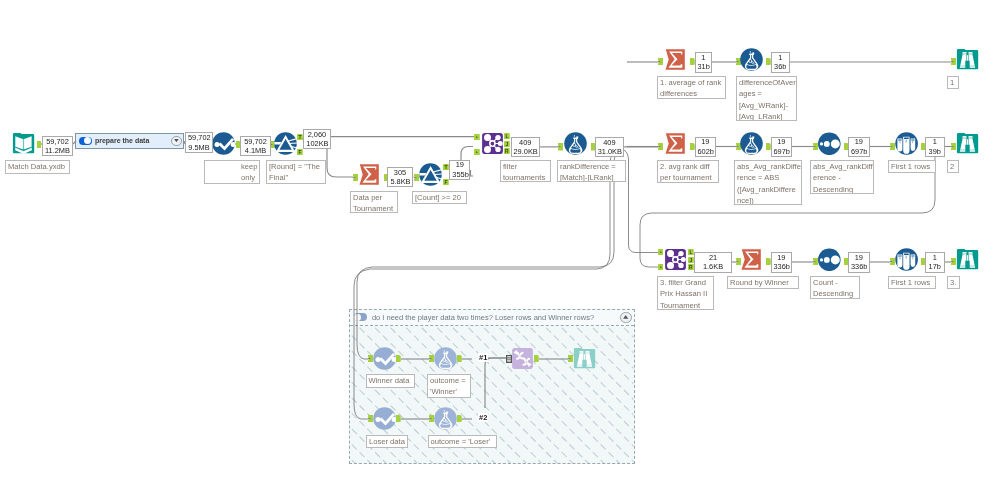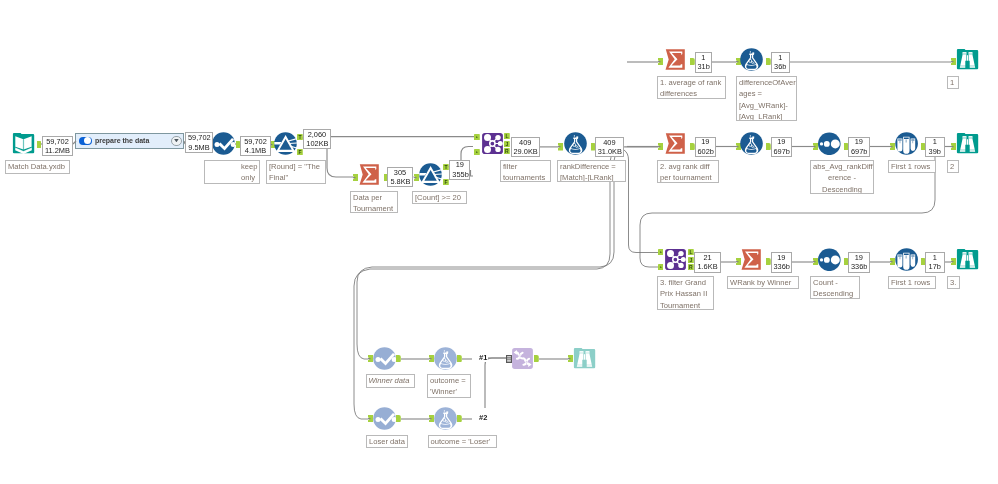--- a/index.html
+++ b/index.html
@@ -241,20 +241,43 @@
       <div class="toggle" style="margin-left: 3px;">
         <div class="knob"></div>
       </div>
       <div class="cont-title" style="margin-left: 3.2px; flex: 1 1 auto;">prepare the data</div>
       <div class="chev" style="margin-right: 1.5px;">
         <svg width="4.8" height="3.4" viewBox="0 0 4.8 3.4">
           <path fill="#4c565d" d="M0.1 0.1 4.7 0.1 2.4 3.3z"></path>
         </svg>
       </div>
     </div>
+    <div class="cont-open" style="left: 349.3px; top: 308.8px; width: 285.5px; height: 155px;">
+      <div style="position: absolute; inset: 16px 0px 0px; background: rgb(242, 247, 248); overflow: hidden;">
+        <svg width="100%" height="100%" style="display: block;">
+          <defs>
+            <pattern id="hp" width="11" height="11" patternUnits="userSpaceOnUse" patternTransform="rotate(-45)">
+              <line x1="5.5" y1="-3" x2="5.5" y2="14" stroke="#b9ccd4" stroke-width="1" stroke-dasharray="7 4"></line>
+            </pattern>
+          </defs>
+          <rect width="100%" height="100%" fill="url(#hp)"></rect>
+        </svg>
+      </div>
+      <div style="position: absolute; left: 0px; top: 0px; width: 100%; height: 16px; display: flex; align-items: center; background: rgb(247, 250, 251); border-bottom: 1px dashed rgb(151, 169, 176); box-sizing: border-box;">
+        <div class="toggle" style="margin-left: 3.5px; background: rgb(140, 163, 201); width: 13.6px; height: 8px;">
+          <div class="knob" style="right: auto; left: 0.5px; width: 6.9px; height: 6.9px;"></div>
+        </div>
+        <div class="cont-title" style="margin-left: 4.5px; flex: 1 1 auto; font-weight: normal; color: rgb(109, 122, 132); font-size: 7.5px;">do I need the player data two times? Loser rows and Winner rows?</div>
+        <div class="chev" style="margin-right: 2.2px; width: 11.2px; height: 11.2px;">
+          <svg width="5.4" height="3.8" viewBox="0 0 5.4 3.8">
+            <path fill="#4c565d" d="M0.1 3.7 2.7 0.1 5.3 3.7z"></path>
+          </svg>
+        </div>
+      </div>
+    </div>
     <div class="node" style="left: 373px; top: 347px;">
       <svg viewBox="0 0 23 23">
         <circle cx="11.5" cy="11.5" r="11.3" fill="#97aed4"></circle>
         <circle cx="5.0" cy="12.4" r="2.5" fill="#fff"></circle>
         <circle cx="21.2" cy="12.4" r="2.5" fill="#fff"></circle>
         <path fill="#fff" d="M8.5 10.4 12.4 14.4 20.0 5.9 22.1 7.8 12.6 18.4 6.3 12.5z"></path>
       </svg>
     </div>
     <div class="node" style="left: 434px; top: 347px;">
       <svg viewBox="0 0 23 23">
@@ -317,21 +340,21 @@
         <path fill="#ffffff" d="M6.5 4.1h4.0v2.4h-4.0z"></path>
         <path fill="#ffffff" d="M12.5 4.1h4.0v2.4h-4.0z"></path>
         <path fill="#ffffff" d="M6.6 6.6h3.7v6.1H9.3v7.1H3.8z"></path>
         <path fill="#ffffff" d="M16.4 6.6h-3.7v6.1h1.0v7.1h5.5z"></path>
         <path fill="#ffffff" d="M10.8 7.2h1.4v5.5h-1.4z"></path>
         <path fill="#8ccfc8" opacity="0.28" d="M4.1 17.2h6.6v1.5H4.1z"></path>
         <path fill="#8ccfc8" opacity="0.28" d="M12.3 17.2h6.6v1.5h-6.6z"></path>
         <path fill="#8ccfc8" opacity="0.28" d="M6.7 4.9h3.6v1.0H6.7zM12.7 4.9h3.6v1.0h-3.6z"></path>
       </svg>
     </div>
-    <div class="ann" style="left: 365.5px; top: 374px; width: 49px; height: 14px; font-style: italic;">Winner data</div>
+    <div class="ann" style="left: 365.5px; top: 374px; width: 49px; height: 14px;">Winner data</div>
     <div class="ann" style="left: 427px; top: 374px; width: 44px; height: 24px;">outcome =
 'Winner'</div>
     <div class="ann" style="left: 366px; top: 435px; width: 42px; height: 13px;">Loser data</div>
     <div class="ann" style="left: 427.5px; top: 435px; width: 69px; height: 13px;">outcome = 'Loser'</div>
     <div class="plabel" style="left: 478px; top: 353px;">#1</div>
     <div class="plabel" style="left: 478px; top: 413px;">#2</div>
     <div class="ann" style="left: 5px; top: 160px; width: 65px; height: 14px;">Match Data.yxdb</div>
     <div class="ann" style="left: 204px; top: 160px; width: 56px; height: 24px; padding-left: 36px;">keep only
 relevant fields</div>
     <div class="ann" style="left: 266px; top: 160px; width: 60px; height: 24px;">[Round] = "The
@@ -345,29 +368,33 @@
 [Match]-[LRank]</div>
     <div class="ann" style="left: 657px; top: 76px; width: 69px; height: 23px;">1. average of rank
 differences</div>
     <div class="ann" style="left: 736px; top: 76px; width: 61px; height: 45px;">differenceOfAver
 ages =
 [Avg_WRank]-
 [Avg_LRank]</div>
     <div class="ann" style="left: 947px; top: 76px; width: 12px; height: 13px;">1</div>
     <div class="ann" style="left: 657px; top: 160px; width: 62px; height: 23px;">2. avg rank diff
 per tournament</div>
-    <div class="ann" style="left: 810px; top: 160px; width: 64px; height: 34px; text-align: center;">abs_Avg_rankDiff
+    <div class="ann" style="left: 734px; top: 160px; width: 68px; height: 45px;">abs_Avg_rankDiffe
+rence = ABS
+([Avg_rankDiffere
+nce])</div>
+    <div class="ann" style="left: 810px; top: 160px; width: 64px; height: 34px;">abs_Avg_rankDiff
 erence -
 Descending</div>
     <div class="ann" style="left: 888px; top: 160px; width: 48px; height: 13px;">First 1 rows</div>
     <div class="ann" style="left: 947px; top: 160px; width: 12px; height: 13px;">2</div>
     <div class="ann" style="left: 657px; top: 276px; width: 57px; height: 34px;">3. filter Grand
 Prix Hassan II
 Tournament</div>
-    <div class="ann" style="left: 727px; top: 276px; width: 72px; height: 13px;">WRank by Winner</div>
+    <div class="ann" style="left: 727px; top: 276px; width: 72px; height: 13px;">Round by Winner</div>
     <div class="ann" style="left: 810px; top: 276px; width: 50px; height: 23px;">Count -
 Descending</div>
     <div class="ann" style="left: 888px; top: 276px; width: 48px; height: 13px;">First 1 rows</div>
     <div class="ann" style="left: 947px; top: 276px; width: 13px; height: 13px;">3.</div>
     <svg id="wires" width="998" height="484">
       <path d="M 37.5 144 L 42 144" fill="none" stroke="#8a8a8a" stroke-width="1.15"></path>
       <path d="M 73 144 L 76 141" fill="none" stroke="#8a8a8a" stroke-width="1.15"></path>
       <path d="M 184 141 L 185 144" fill="none" stroke="#8a8a8a" stroke-width="1.15"></path>
       <path d="M 213 144 L 240 144" fill="none" stroke="#8a8a8a" stroke-width="1.15"></path>
       <path d="M 271 144 L 274 144" fill="none" stroke="#8a8a8a" stroke-width="1.15"></path>
@@ -766,21 +793,21 @@
       <div>697b</div>
     </div>
     <div class="stat" style="left: 848px; top: 136.5px; width: 21.5px; height: 20.5px;">
       <div>19</div>
       <div>697b</div>
     </div>
     <div class="stat" style="left: 925px; top: 136.5px; width: 19.5px; height: 20.5px;">
       <div>1</div>
       <div>39b</div>
     </div>
-    <div class="stat" style="left: 694px; top: 252px; width: 27px; height: 20.5px;">
+    <div class="stat" style="left: 694px; top: 252px; width: 38px; height: 20.5px;">
       <div>21</div>
       <div>1.6KB</div>
     </div>
     <div class="stat" style="left: 770.5px; top: 252px; width: 21.5px; height: 20.5px;">
       <div>19</div>
       <div>336b</div>
     </div>
     <div class="stat" style="left: 848px; top: 252px; width: 21.5px; height: 20.5px;">
       <div>19</div>
       <div>336b</div>

